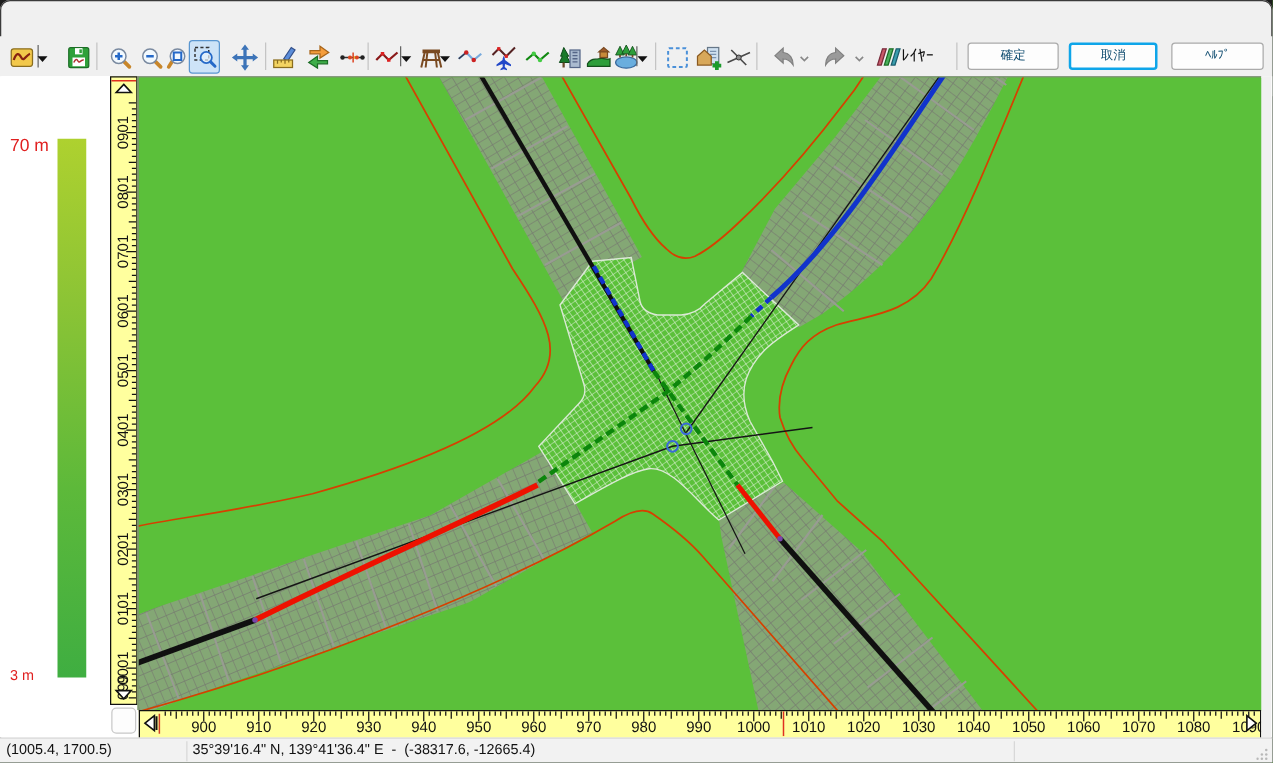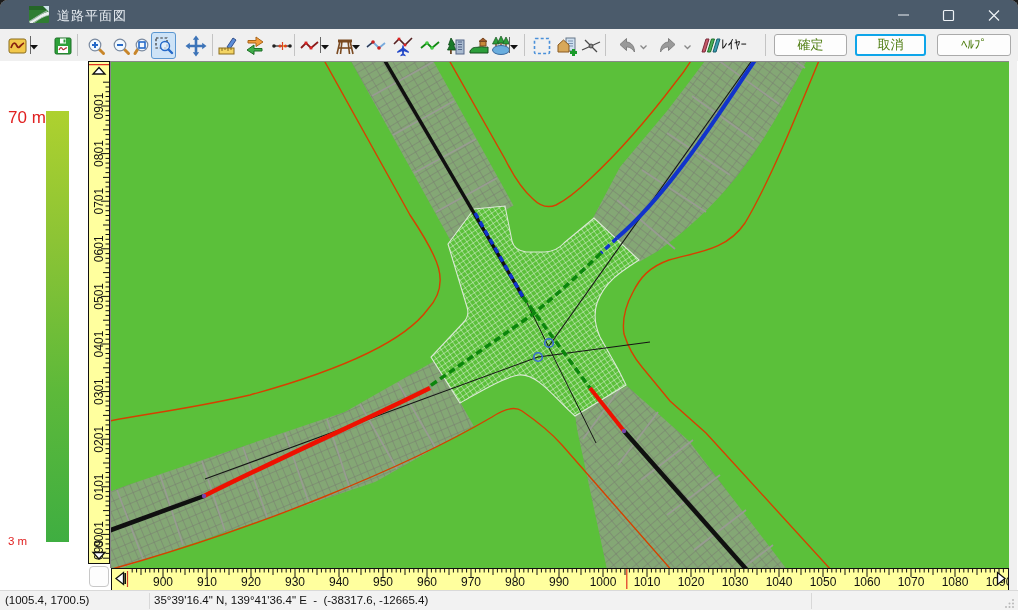--- a/index.html
+++ b/index.html
@@ -3,49 +3,33 @@
 *{margin:0;padding:0;box-sizing:border-box}
 html,body{width:1018px;height:610px;overflow:hidden;background:#1b1b1b;font-family:"Liberation Sans",sans-serif}
 #win{position:absolute;left:0;top:0;width:1018px;height:610px;border-radius:8px 8px 0 0;overflow:hidden;background:#f0f0f0;box-shadow:0 0 0 1px #3a3a3a inset}
 #title{position:absolute;left:0;top:0;width:100%;height:29px;background:#4b5b6b;border-radius:8px 8px 0 0}
 #title .txt{position:absolute;left:57px;top:7px;color:#e9eef3;font-size:13px;letter-spacing:1px}
 #toolbar{position:absolute;left:0;top:29px;width:100%;height:48px;background:#f0f0f0}
 .ti{position:absolute;top:6px;height:24px}
 .ti svg{display:block;margin:auto}
 .ti.sel{top:3px;height:27px;background:#cde3f7;border:1px solid #5a96d0;border-radius:3px;padding-top:2px}
 .tsep{position:absolute;top:5px;height:22px;width:1px;background:#c4c4c4}
-.btn{position:absolute;top:5px;height:22px;background:#fdfdfd;border:1px solid #aaaaaa;border-radius:3px;font-size:13px;text-align:center;line-height:20px;color:#4d7c0f}
+.btn{position:absolute;top:5px;height:22px;background:#fdfdfd;border:1px solid #aaaaaa;border-radius:3px;font-size:10px;text-align:center;line-height:20px;color:#0c4a6e}
 .btn.focus{border:2px solid #0ea5e9;line-height:18px}
 #content{position:absolute;left:0;top:61px;width:100%;height:529px;background:#fff}
 #leftpanel{position:absolute;left:1px;top:0;width:87px;height:529px;background:#fff}
 #vruler{position:absolute;left:88px;top:0;width:22px;height:503px;background:#ffff9e;border:1px solid #111}
 #corner{position:absolute;left:89px;top:505px;width:20px;height:21px;background:#fdfdfd;border:1px solid #c8c8c8;border-radius:4px}
 #canvas{position:absolute;left:110px;top:0;width:899px;height:507px;background:#5ac22f;border-top:1px solid #888;border-left:1px solid #888}
 #hruler{position:absolute;left:111px;top:507px;width:898px;height:36px;background:#ffff9e;border:1px solid #111}
 #rightstrip{position:absolute;left:1009px;top:0;width:8px;height:529px;background:#f0f0f0}
 #status{position:absolute;left:0;top:590px;width:100%;height:20px;background:#f2f2f2;border-top:1px solid #d9d9d9;font-size:11.5px;color:#111}
 .grad{position:absolute;left:45px;top:50px;width:23px;height:431px;background:linear-gradient(to bottom,#aed12f,#8cc435 30%,#5db93a 65%,#3fae41)}
 </style></head><body>
 <div id="win">
-    <div id="title">
-      <svg width="20" height="17" viewBox="0 0 20 17" style="position:absolute;left:29px;top:6px">
-        <rect width="20" height="17" rx="1.5" fill="#2f7d32"></rect>
-        <rect y="0" width="20" height="4" fill="#256628"></rect>
-        <path d="M14,0 h6 v6 Z" fill="#cfe0ea"></path>
-        <path d="M1,17 C7,13 12,9 20,7" stroke="#eceff0" stroke-width="3.2" fill="none"></path>
-        <path d="M-1,16 C6,13 11,8 18,5" stroke="#9fb8a8" stroke-width="1.2" fill="none"></path>
-        <path d="M5,17 C10,13 15,10 20,9" stroke="#b8c8c0" stroke-width="0.8" fill="none"></path>
-      </svg>
-      <div class="txt">道路平面図</div>
-      <svg width="1018" height="29" style="position:absolute;left:0;top:0">
-        <path d="M898,15 h11" stroke="#eef2f6" stroke-width="1.2"></path>
-        <rect x="943.5" y="10.5" width="10" height="10" rx="1" fill="none" stroke="#eef2f6" stroke-width="1.2"></rect>
-        <path d="M989,10.5 l10,10 M999,10.5 l-10,10" stroke="#eef2f6" stroke-width="1.2"></path>
-      </svg>
-    </div>
     <div id="toolbar">
       <div class="ti" style="left:7px;width:22px">
         <svg width="22" height="22" viewBox="0 0 22 22">
           <rect x="2" y="4" width="17" height="14" rx="2" fill="#f2c84b" stroke="#8a6d1f"></rect>
           <path d="M4,13 C6,7 8,7 10,11 C12,15 14,9 17,8" stroke="#882211" stroke-width="1.8" fill="none"></path>
         </svg>
       </div>
       <div class="tsep" style="left:30px;height:18px;top:7px;background:#666"></div>
       <div class="ti" style="left:23px;width:14px">
         <svg width="22" height="22" viewBox="0 0 22 22">
@@ -249,21 +233,21 @@
         </svg>
       </div>
       <div style="position:absolute;left:721px;top:8px;font-size:13px;color:#111">ﾚｲﾔｰ</div>
       <div class="tsep" style="left:765px"></div>
       <div class="btn" style="left:774px;width:73px">確定</div>
       <div class="btn focus" style="left:855px;width:71px">取消</div>
       <div class="btn" style="left:937px;width:74px">ﾍﾙﾌﾟ</div>
     </div>
     <div id="content">
       <div id="leftpanel">
-        <div style="position:absolute;left:7px;top:47px;color:#e02020;font-size:17px">70 m</div>
+        <div style="position:absolute;left:7px;top:47px;color:#e02020;font-size:14px">70 m</div>
         <div class="grad"></div>
         <div style="position:absolute;left:7px;top:474px;color:#e02020;font-size:11.5px">3 m</div>
       </div>
       <div id="vruler">
         <svg width="20" height="501" style="position:absolute;left:0;top:0;display:block">
           <path d="M20,496.2h-6 M20,491.4h-3.5 M20,486.7h-3.5 M20,481.9h-3.5 M20,477.2h-3.5 M20,472.4h-8 M20,467.6h-3.5 M20,462.9h-3.5 M20,458.1h-3.5 M20,453.4h-3.5 M20,448.6h-6 M20,443.8h-3.5 M20,439.1h-3.5 M20,434.3h-3.5 M20,429.6h-3.5 M20,424.8h-8 M20,420.0h-3.5 M20,415.3h-3.5 M20,410.5h-3.5 M20,405.8h-3.5 M20,401.0h-6 M20,396.2h-3.5 M20,391.5h-3.5 M20,386.7h-3.5 M20,382.0h-3.5 M20,377.2h-8 M20,372.4h-3.5 M20,367.7h-3.5 M20,362.9h-3.5 M20,358.2h-3.5 M20,353.4h-6 M20,348.6h-3.5 M20,343.9h-3.5 M20,339.1h-3.5 M20,334.4h-3.5 M20,329.6h-8 M20,324.8h-3.5 M20,320.1h-3.5 M20,315.3h-3.5 M20,310.6h-3.5 M20,305.8h-6 M20,301.0h-3.5 M20,296.3h-3.5 M20,291.5h-3.5 M20,286.8h-3.5 M20,282.0h-8 M20,277.2h-3.5 M20,272.5h-3.5 M20,267.7h-3.5 M20,263.0h-3.5 M20,258.2h-6 M20,253.4h-3.5 M20,248.7h-3.5 M20,243.9h-3.5 M20,239.2h-3.5 M20,234.4h-8 M20,229.6h-3.5 M20,224.9h-3.5 M20,220.1h-3.5 M20,215.4h-3.5 M20,210.6h-6 M20,205.8h-3.5 M20,201.1h-3.5 M20,196.3h-3.5 M20,191.6h-3.5 M20,186.8h-8 M20,182.0h-3.5 M20,177.3h-3.5 M20,172.5h-3.5 M20,167.8h-3.5 M20,163.0h-6 M20,158.2h-3.5 M20,153.5h-3.5 M20,148.7h-3.5 M20,144.0h-3.5 M20,139.2h-8 M20,134.4h-3.5 M20,129.7h-3.5 M20,124.9h-3.5 M20,120.2h-3.5 M20,115.4h-6 M20,110.6h-3.5 M20,105.9h-3.5 M20,101.1h-3.5 M20,96.4h-3.5 M20,91.6h-8 M20,86.8h-3.5 M20,82.1h-3.5 M20,77.3h-3.5 M20,72.6h-3.5 M20,67.8h-6 M20,63.0h-3.5 M20,58.3h-3.5 M20,53.5h-3.5 M20,48.8h-3.5 M20,44.0h-8 M20,39.2h-3.5 M20,34.5h-3.5 M20,29.7h-3.5 M20,25.0h-3.5 M20,20.2h-6" stroke="#111" stroke-width="1" fill="none"></path>
           <text x="0" y="0" font-size="12" text-anchor="middle" fill="#111" font-family="Liberation Sans, sans-serif" transform="translate(9.6,481.2) rotate(-90)" dominant-baseline="central">9</text>
           <text x="0" y="0" font-size="12" text-anchor="middle" fill="#111" font-family="Liberation Sans, sans-serif" transform="translate(9.6,487.9) rotate(-90)" dominant-baseline="central">9</text>
           <text x="0" y="0" font-size="12" text-anchor="middle" fill="#111" font-family="Liberation Sans, sans-serif" transform="translate(9.6,494.6) rotate(-90)" dominant-baseline="central">0</text>
           <text x="0" y="0" font-size="12" text-anchor="middle" fill="#111" font-family="Liberation Sans, sans-serif" transform="translate(9.6,462.4) rotate(-90)" dominant-baseline="central">1</text>

